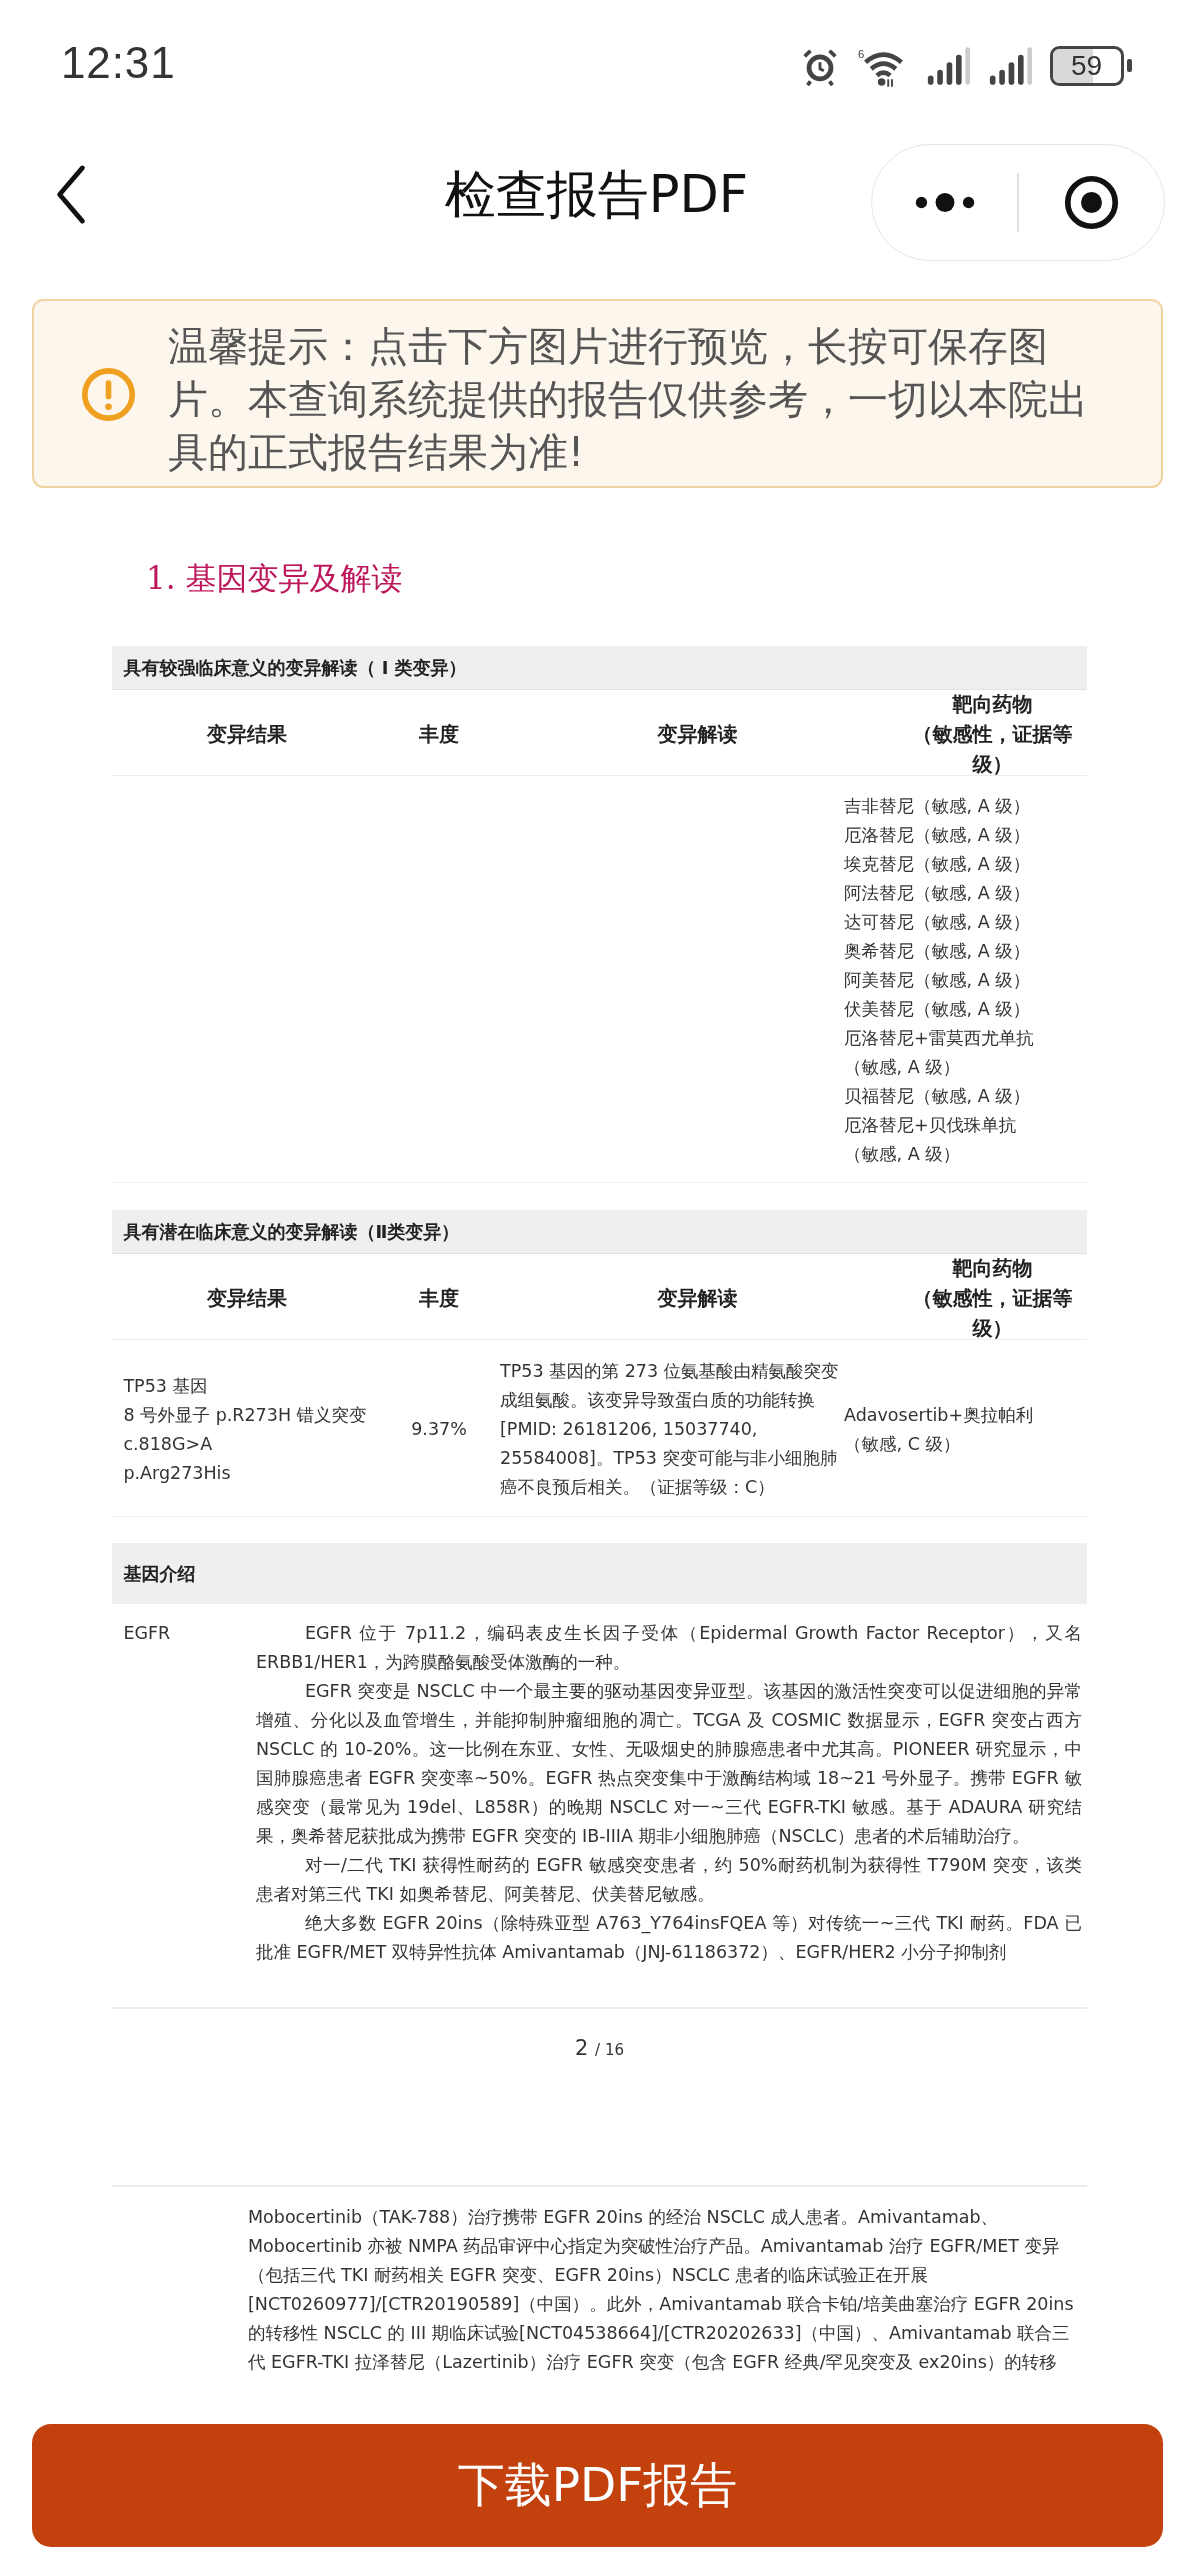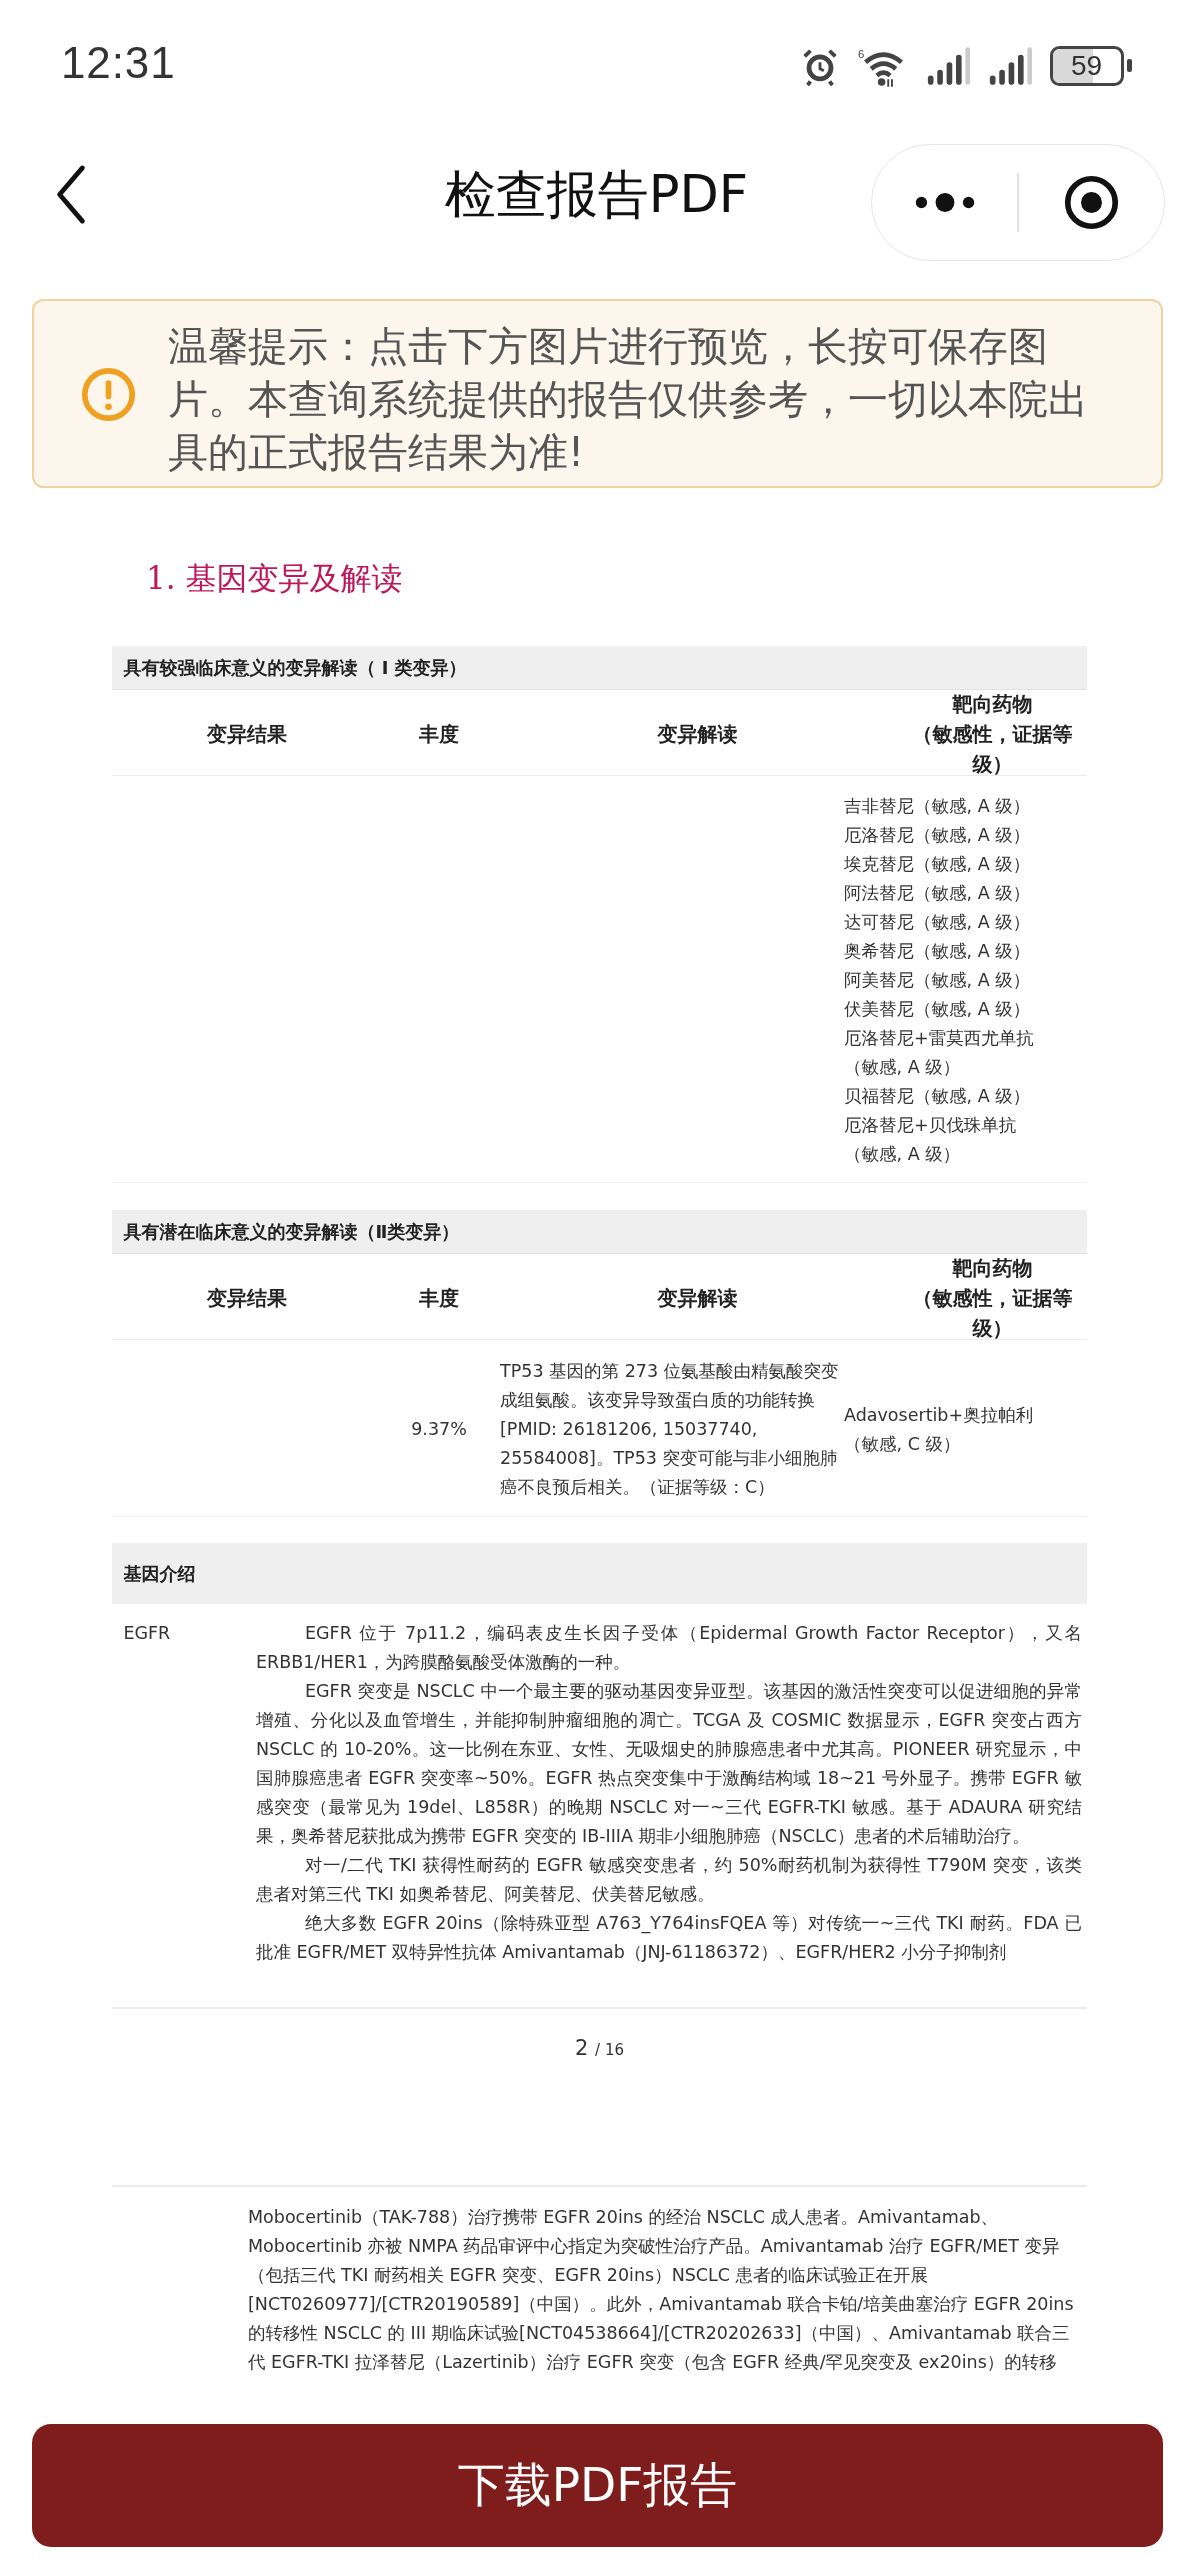--- a/index.html
+++ b/index.html
@@ -52,21 +52,21 @@
     .gene-caption { position: absolute; left: 0; width: 975px; height: 61px; background: #efefef; font-size: 18px; font-weight: bold; color: #222; padding-left: 11.4px; line-height: 61px; }
     .gene-name { position: absolute; left: 11.4px; font-size: 17.5px; color: #333; }
     .gene-body { position: absolute; left: 144px; width: 826px; font-size: 17.5px; line-height: 29px; color: #333; text-align: justify; }
     .gene-body p { text-indent: 2.8em; }
     .page-rule { position: absolute; left: 0; width: 975px; height: 1.9px; background: #ececec; }
     .page-num { position: absolute; left: 0; width: 975px; text-align: center; font-size: 21px; color: #333; }
     .page-num .total { font-size: 15px; }
     .page2-body { position: absolute; left: 136px; width: 826px; font-size: 17.5px; line-height: 29px; color: #333; }
 
     
-    .download-btn { position: absolute; left: 32px; top: 2424px; width: 1131px; height: 123px; background: #7f1d1d; border-radius: 19px; border: none; color: #fff; font-size: 47px; display: flex; align-items: center; justify-content: center; font-family: "DejaVu Sans", sans-serif; }
+    .download-btn { position: absolute; left: 32px; top: 2424px; width: 1131px; height: 123px; background: #c2410c; border-radius: 19px; border: none; color: #fff; font-size: 47px; display: flex; align-items: center; justify-content: center; font-family: "DejaVu Sans", sans-serif; }
   </style>
 </head>
 <body>
 
 <div class="status-bar">
   <div class="status-time">12:31</div>
   <div class="status-icons">
     <span>
       <svg width="42" height="42" viewBox="0 0 44 44">
           <circle cx="22" cy="24" r="14" fill="#444"></circle>
@@ -182,20 +182,28 @@
 
   <div class="tbl-caption" style="top:680px;">具有潜在临床意义的变异解读（Ⅱ类变异）</div>
   <div class="tbl-head" style="top:725px;">
     <div class="h h-c1">变异结果</div>
     <div class="h h-c2">丰度</div>
     <div class="h h-c3">变异解读</div>
     <div class="h h-c4" style="white-space:pre-line;">靶向药物
 （敏感性，证据等级）</div>
   </div>
   <div class="tbl-row" style="top:813px; height:174px;">
+    <div class="cell c1">
+      <div class="drug-list">
+        <span>TP53 基因</span>
+        <span>8 号外显子 p.R273H 错义突变</span>
+        <span>c.818G&gt;A</span>
+        <span>p.Arg273His</span>
+      </div>
+    </div>
     <div class="cell c2">9.37%</div>
     <div class="cell c3">
         <span>TP53 基因的第 273 位氨基酸由精氨酸突变成组氨酸。该变异导致蛋白质的功能转换[PMID: 26181206, 15037740, 25584008]。TP53 突变可能与非小细胞肺癌不良预后相关。（证据等级：C）</span>
       </div>
     <div class="cell c4">
       <div class="drug-list">
         <span>Adavosertib+奥拉帕利</span>
         <span>（敏感, C 级）</span>
       </div>
     </div>

